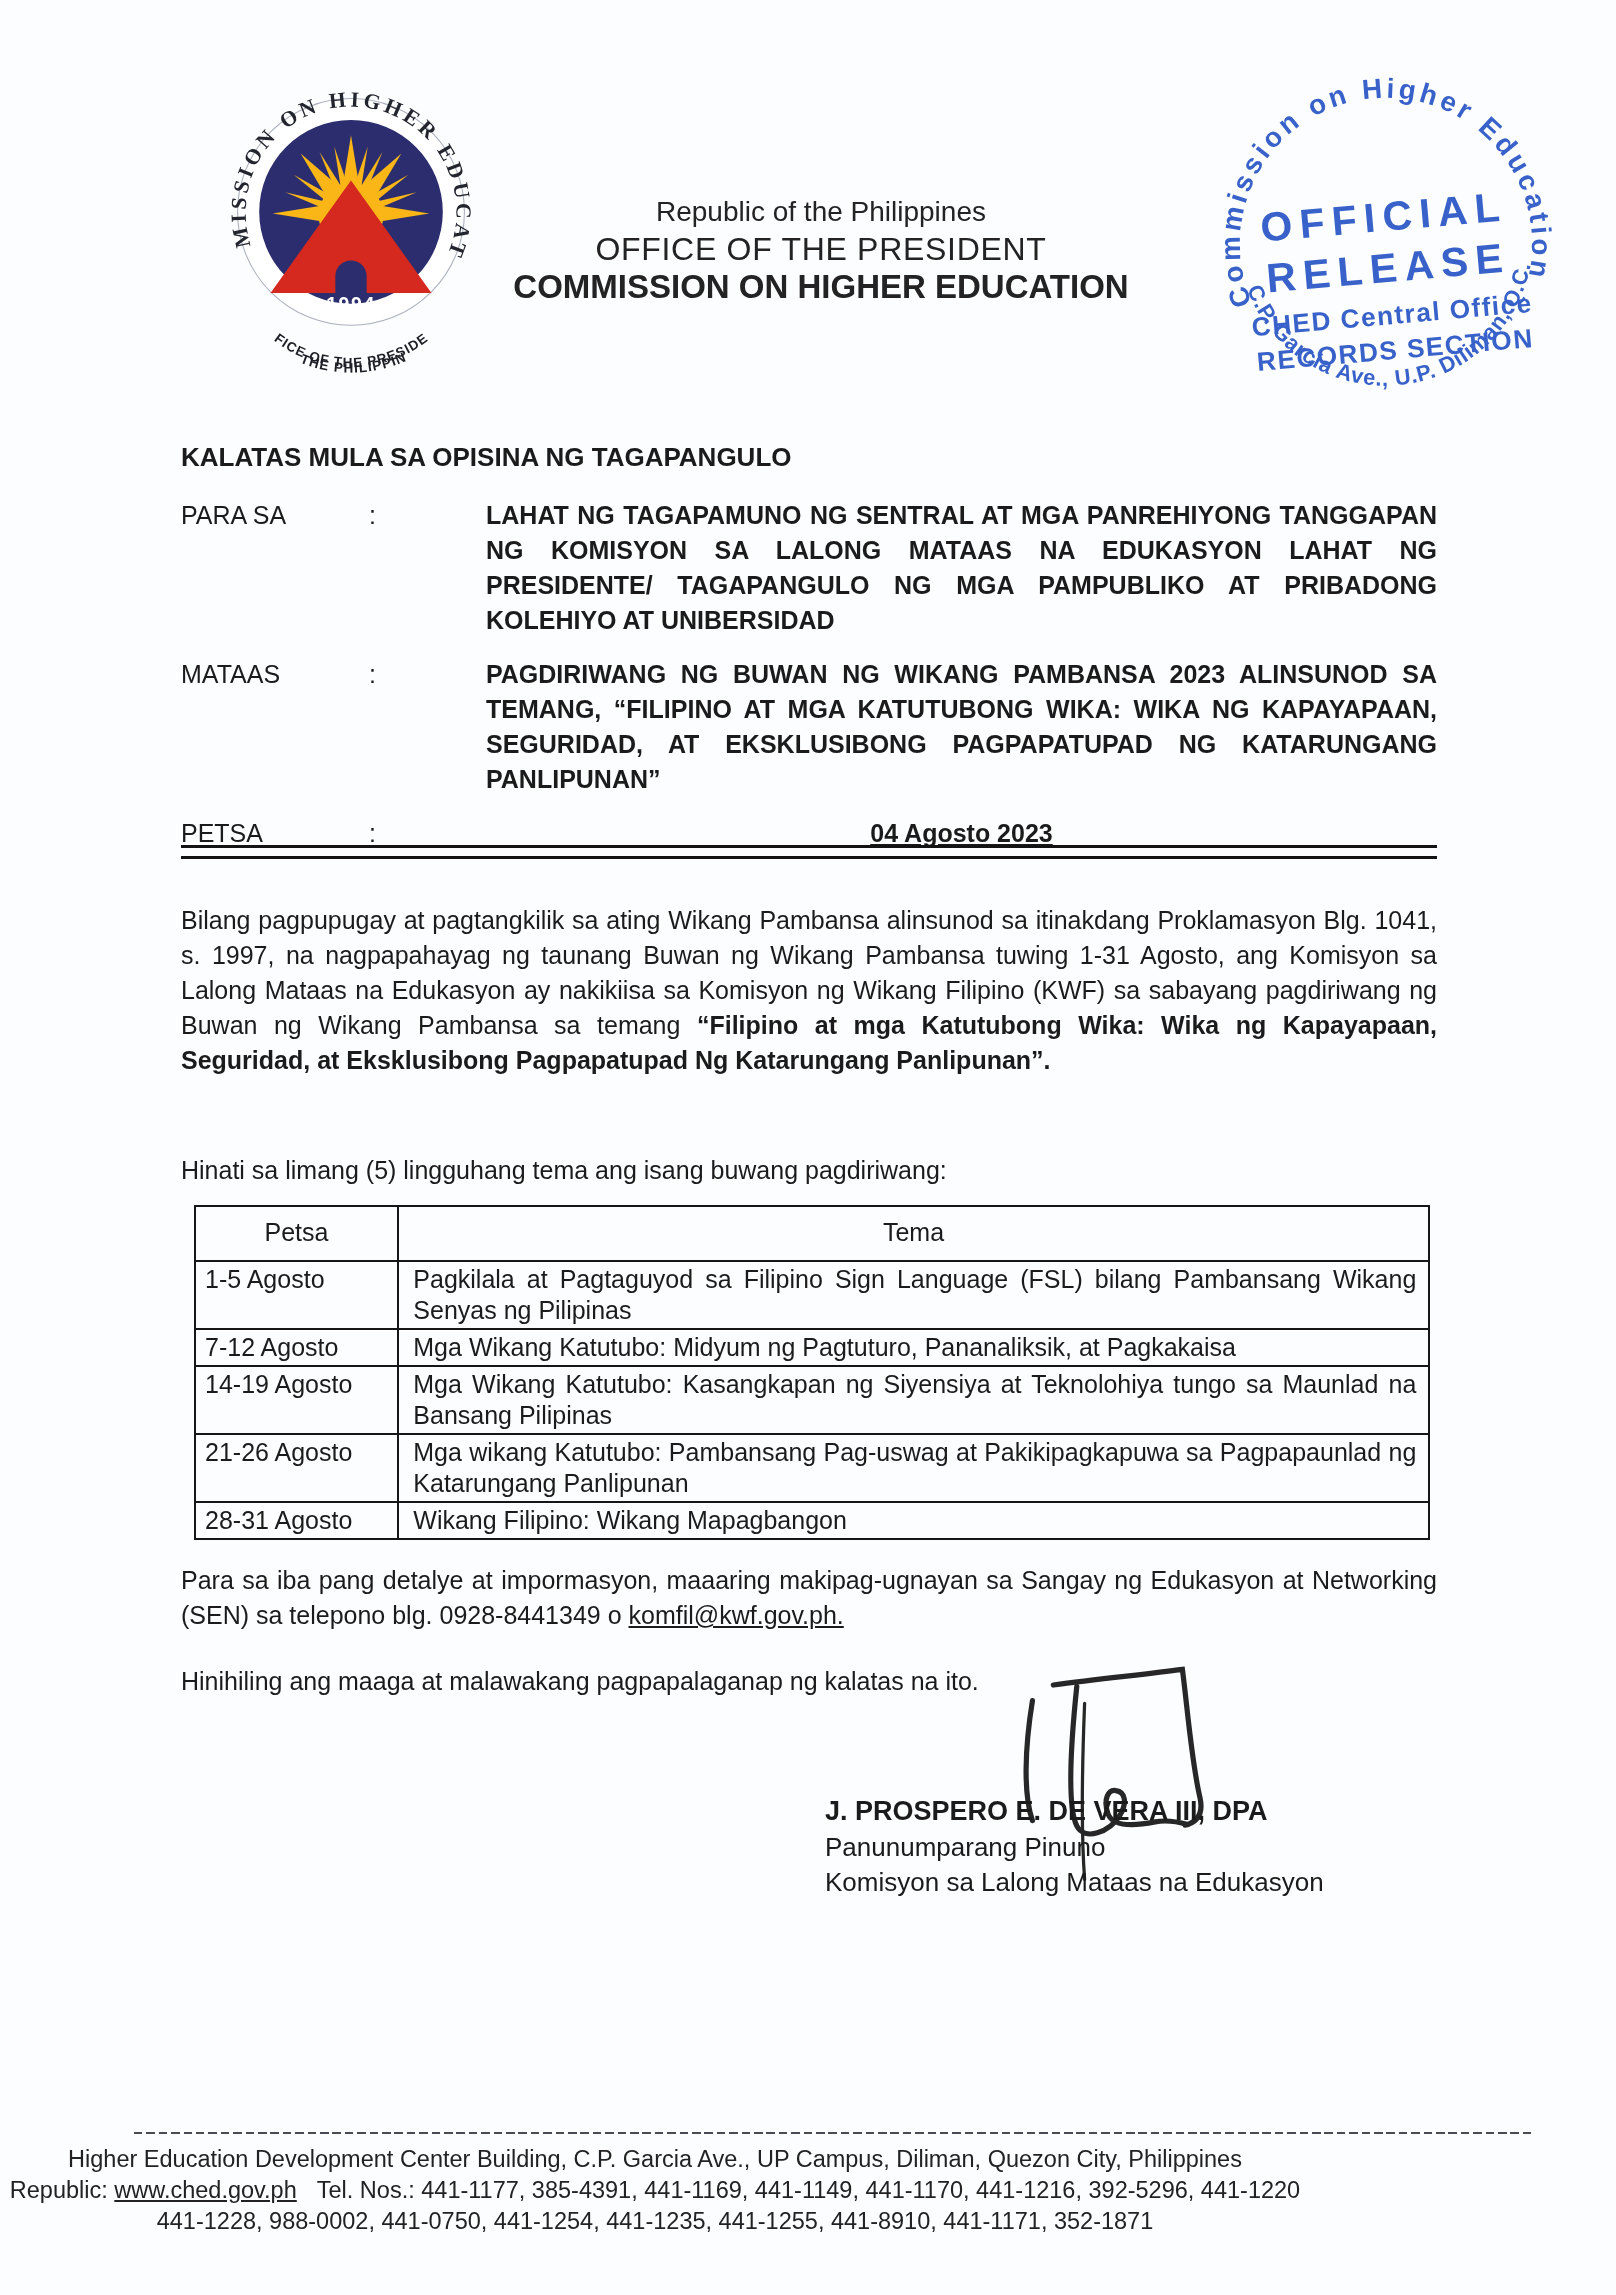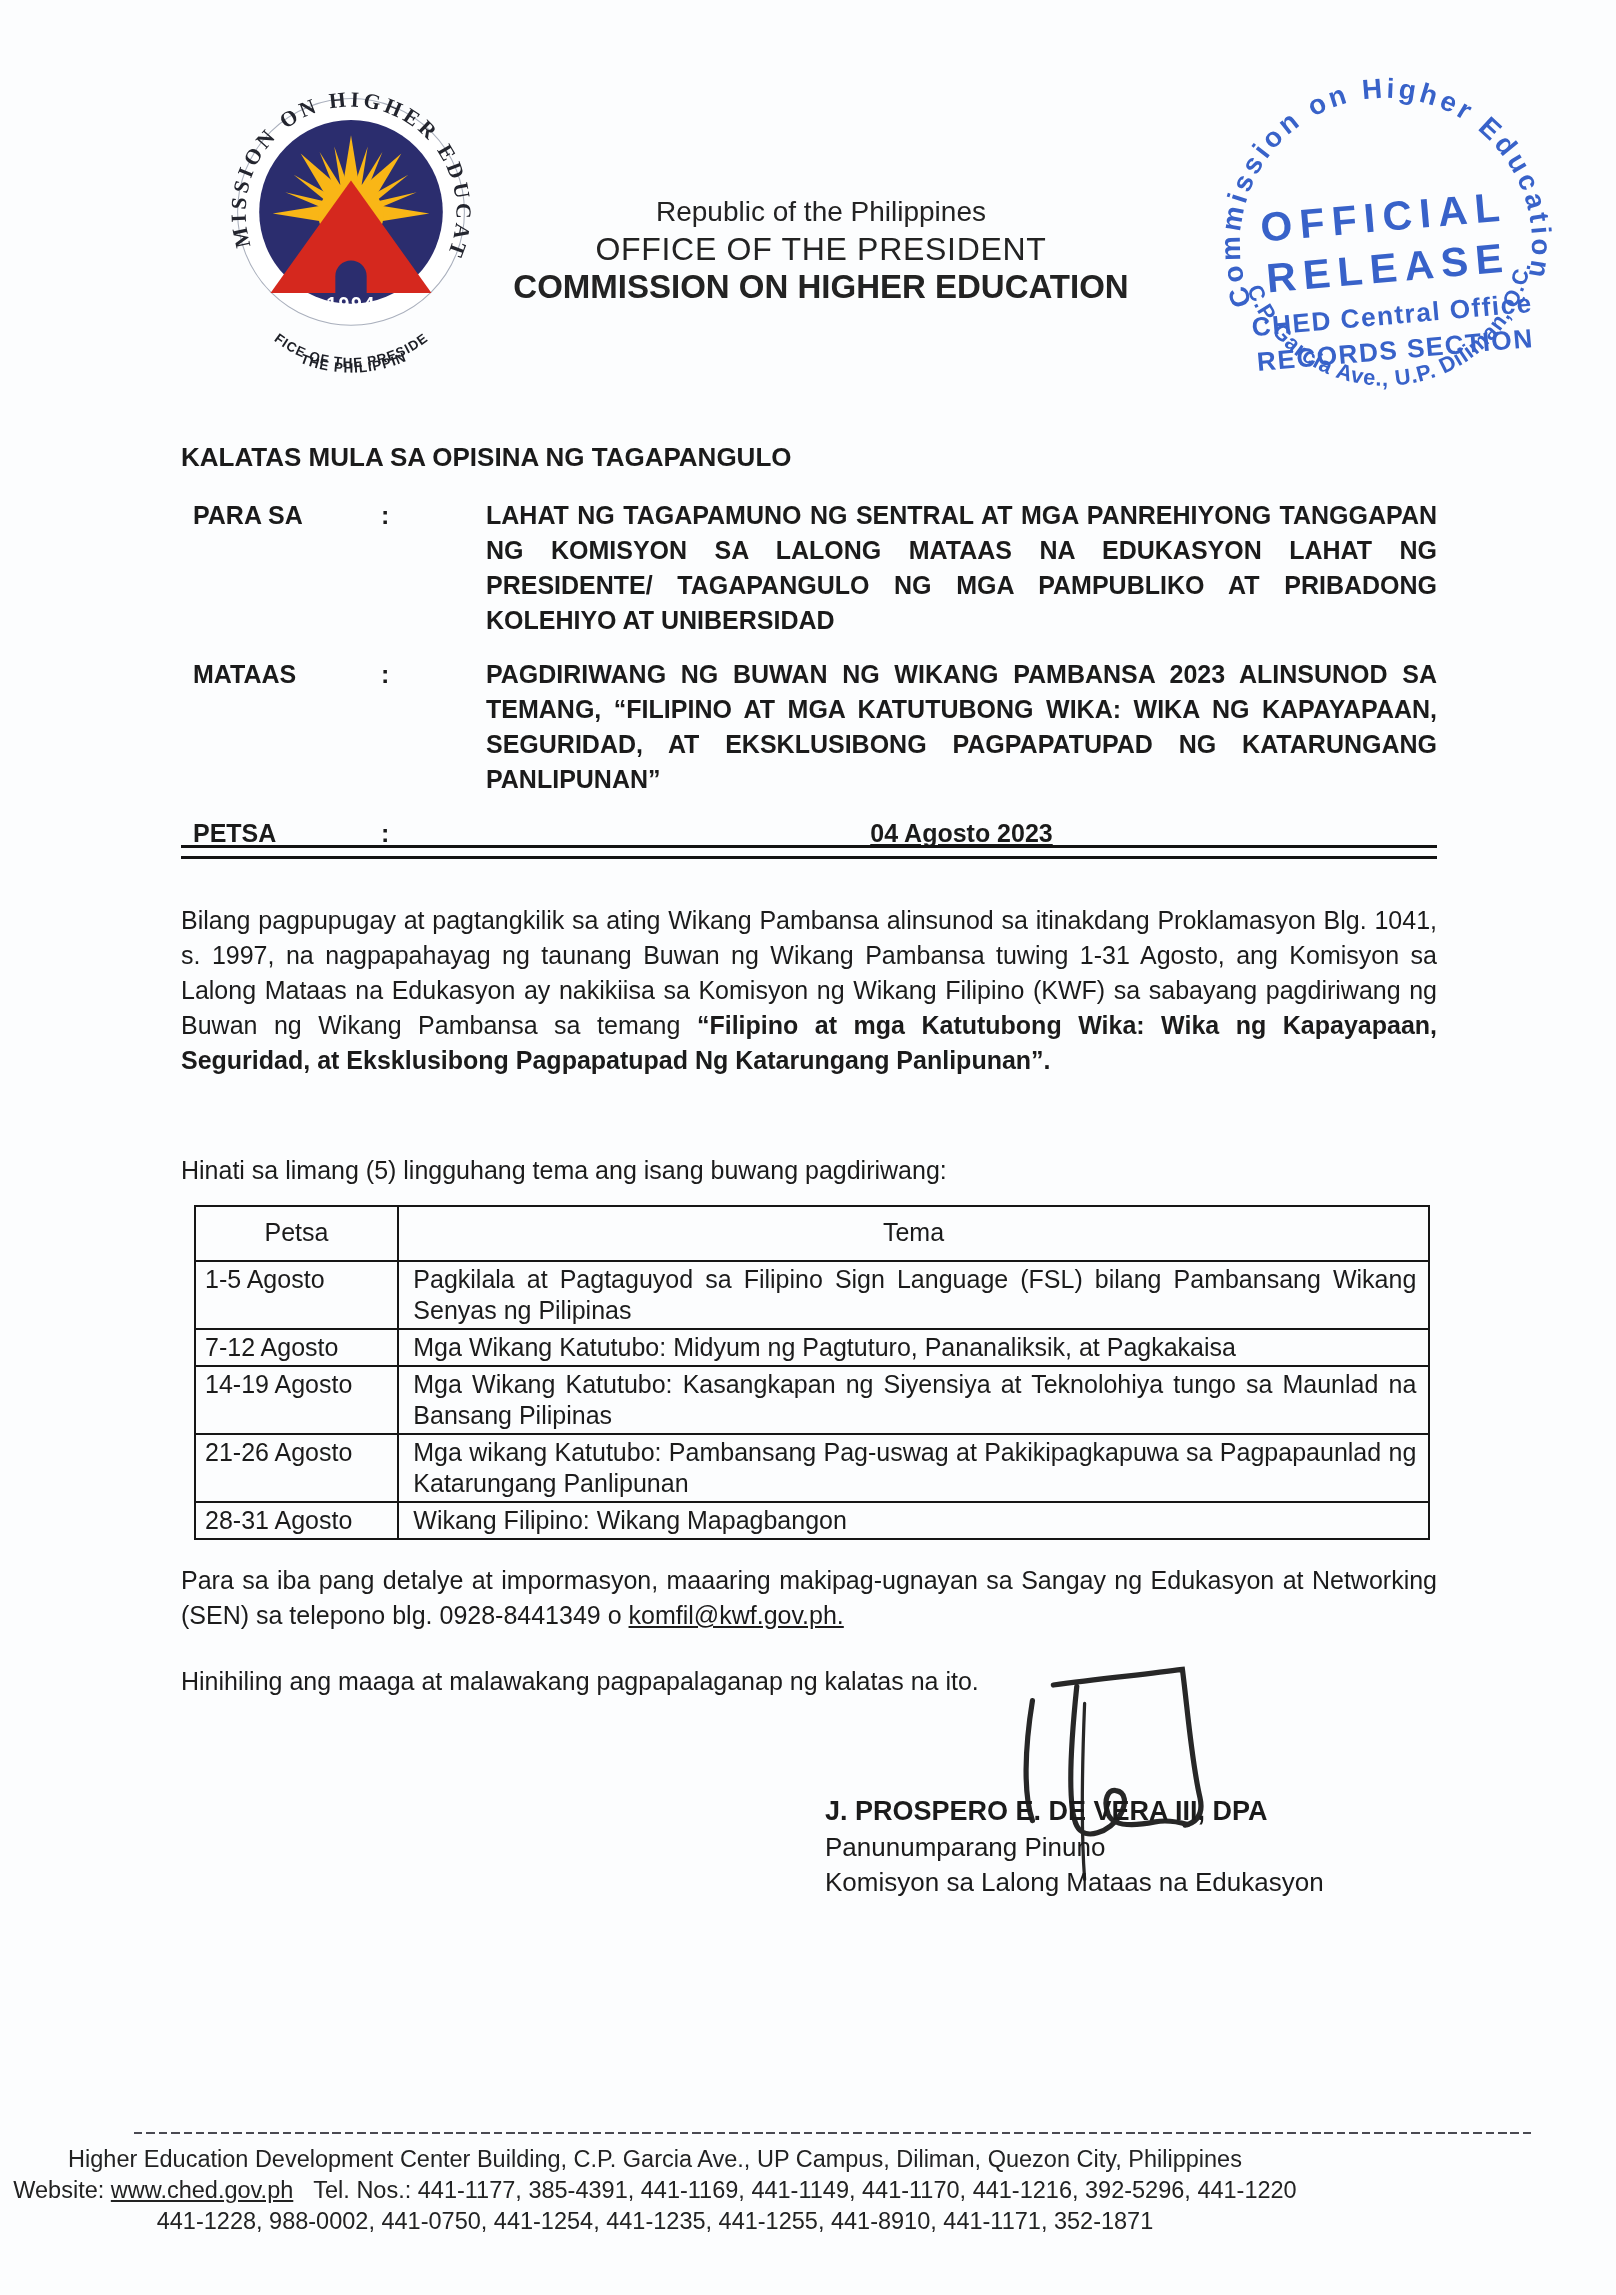--- a/index.html
+++ b/index.html
@@ -15,21 +15,21 @@
   .lh-republic{font-size:28px; line-height:37px;}
   .lh-office{font-size:32px; line-height:38px; letter-spacing:0.7px;}
   .lh-commission{font-size:33px; line-height:38px; font-weight:700; letter-spacing:0px;}
   .stamp{position:absolute; left:1203px; top:76px; width:366px; height:336px; opacity:.93;}
   
   .doc{position:absolute; left:181px; top:0; width:1256px; height:100%; font-size:25px; line-height:35px;}
   .doc > *{position:absolute; left:0; width:100%; margin:0;}
   .kalatas{top:440px; font-weight:700; font-size:26px;}
   .field{display:grid; grid-template-columns:188px 117px 1fr;}
   .f-para{top:498px;} .f-paksa{top:657px;} .f-petsa{top:816px;}
-  .flabel,.fcolon{font-weight:700;margin-left:12px;}
+  .flabel,.fcolon{font-weight:400;}
   .fvalue{font-weight:700; text-align:justify;}
   .fvalue.u{text-decoration:underline; text-align:center;}
   .double-rule{top:845px; height:7.8px; border-top:3.3px solid #131313; border-bottom:3.3px solid #131313;}
   .bodypara{top:903px; text-align:justify;}
   .bodypara .b{font-weight:700;}
   .hinati{top:1153px;}
   .sched{top:1205px; margin-left:13px !important; width:1236px; border-collapse:collapse; font-size:25px;}
   .sched th,.sched td{border:2px solid #161616; vertical-align:top;}
   .sched th{font-weight:400; padding:7.8px 0 10.4px 0; text-align:center;}
   .sched td{line-height:31px; padding:2px 11.7px 2px 9px;}
@@ -197,18 +197,18 @@
       <path d="M 160,32 C 230,22 300,16 358,8 C 366,70 372,150 385,205 C 390,228 382,242 362,247"></path>
       <path d="M 128,56 C 116,130 114,200 128,240"></path>
       <path d="M 196,34 C 186,130 182,220 196,248 C 208,272 246,258 262,232 C 274,212 270,196 256,194 C 244,192 236,208 244,230 C 252,250 286,248 316,242 C 336,238 352,242 366,246"></path>
       <path d="M 208,60 C 204,160 202,250 208,330" stroke-width="5"></path>
     </g>
   </svg>
 
   <div class="footer-sep"></div>
   <div class="footer">
     <div>Higher Education Development Center Building, C.P. Garcia Ave., UP Campus, Diliman, Quezon City, Philippines</div>
-    <div><span>Website: </span><span class="u">www.ched.gov.ph</span><span class="tel">Tel. Nos.: 441-1177, 385-4391, 441-1169, 441-1149, 441-1170, 441-1216, 392-5296, 441-1220</span></div>
+    <div><span>Republic: </span><span class="u">www.ched.gov.ph</span><span class="tel">Tel. Nos.: 441-1177, 385-4391, 441-1169, 441-1149, 441-1170, 441-1216, 392-5296, 441-1220</span></div>
     <div>441-1228, 988-0002, 441-0750, 441-1254, 441-1235, 441-1255, 441-8910, 441-1171, 352-1871</div>
   </div>
 
 </div>
 
 
 </body></html>

